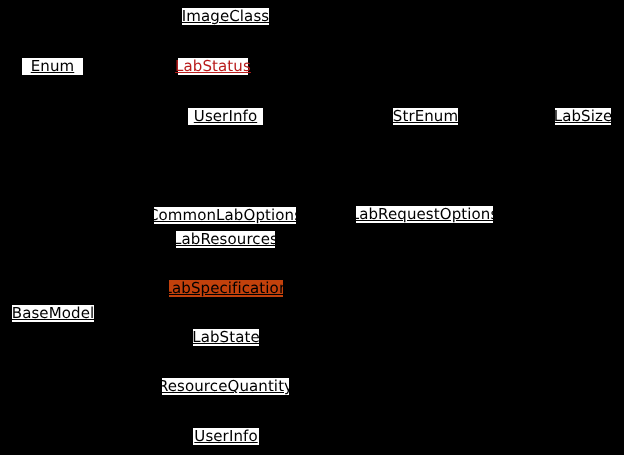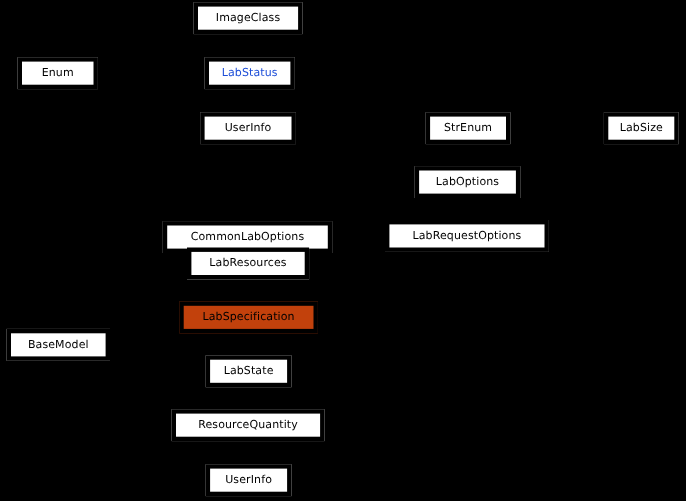--- a/index.html
+++ b/index.html
@@ -13,30 +13,31 @@
     width: 624px;
     height: 455px;
     background: #000000;
     overflow: hidden;
     font-family: "DejaVu Sans", sans-serif;
   }
   .node {
     position: absolute;
     box-sizing: border-box;
     background: #ffffff;
-    border: 4px solid #3b82f6;
+    border: 6px solid #3b82f6;
     color: #000000;
-    font-size: 10px;
+    font-size: 15px;
     line-height: 1;
     display: flex;
     align-items: center;
     justify-content: center;
     white-space: nowrap;
     letter-spacing: 0.1px;
     text-rendering: geometricPrecision;
+    text-decoration: underline;
   }
   .edge {
     position: absolute;
     background: #000000;
     pointer-events: none;
   }
 </style>
 </head>
 <body>
 
@@ -49,25 +50,24 @@
     <div class="edge" title="StrEnum" style="left: 464px; top: 116.5px; width: 99.8499px; height: 1px; transform-origin: 0px 50%; transform: rotate(150.611deg); background: rgb(0, 0, 0);"></div>
     <div class="edge" title="BaseModel" style="left: 100px; top: 313.5px; width: 132.034px; height: 1px; transform-origin: 0px 50%; transform: rotate(-68.6821deg); background: rgb(0, 0, 0);"></div>
     <div class="edge" title="BaseModel" style="left: 100px; top: 313.5px; width: 101.863px; height: 1px; transform-origin: 0px 50%; transform: rotate(-46.5911deg); background: rgb(0, 0, 0);"></div>
     <div class="edge" title="BaseModel" style="left: 100px; top: 313.5px; width: 67.7791px; height: 1px; transform-origin: 0px 50%; transform: rotate(-21.6444deg); background: rgb(0, 0, 0);"></div>
     <div class="edge" title="BaseModel" style="left: 100px; top: 313.5px; width: 90.2497px; height: 1px; transform-origin: 0px 50%; transform: rotate(15.4222deg); background: rgb(0, 0, 0);"></div>
     <div class="edge" title="BaseModel" style="left: 100px; top: 313.5px; width: 92.0054px; height: 1px; transform-origin: 0px 50%; transform: rotate(52.5073deg); background: rgb(0, 0, 0);"></div>
     <div class="edge" title="BaseModel" style="left: 100px; top: 313.5px; width: 150.659px; height: 1px; transform-origin: 0px 50%; transform: rotate(54.7276deg); background: rgb(0, 0, 0);"></div>
     <div class="edge" title="CommonLabOptions" style="left: 302px; top: 190.5px; width: 53.6656px; height: 1px; transform-origin: 0px 50%; transform: rotate(26.5651deg); background: rgb(0, 0, 0);"></div>
     <div class="node" style="left: 176px; top: 2px; width: 99px; height: 29px; background: rgb(255, 255, 255); border-color: rgb(0, 0, 0); color: rgb(0, 0, 0);">ImageClass</div>
     <div class="node" style="left: 16px; top: 52px; width: 73px; height: 29px; background: rgb(255, 255, 255); border-color: rgb(0, 0, 0); color: rgb(0, 0, 0);">Enum</div>
-    <div class="node" style="left: 186px; top: 52px; width: 82px; height: 29px; background: rgb(255, 255, 255); border-color: rgb(0, 0, 0); color: #1d4ed8;">LabStatus</div>
+    <div class="node" style="left: 172px; top: 52px; width: 82px; height: 29px; background: rgb(255, 255, 255); border-color: rgb(0, 0, 0); color: #b91c1c;">LabStatus</div>
     <div class="node" style="left: 182px; top: 102px; width: 87px; height: 29px; background: rgb(255, 255, 255); border-color: rgb(0, 0, 0); color: rgb(0, 0, 0);">UserInfo</div>
     <div class="node" style="left: 387px; top: 102px; width: 77px; height: 29px; background: rgb(255, 255, 255); border-color: rgb(0, 0, 0); color: rgb(0, 0, 0);">StrEnum</div>
     <div class="node" style="left: 549px; top: 102px; width: 68px; height: 29px; background: rgb(255, 255, 255); border-color: rgb(0, 0, 0); color: rgb(0, 0, 0);">LabSize</div>
-    <div class="node" style="left: 377px; top: 151px; width: 96px; height: 29px; background: rgb(255, 255, 255); border-color: rgb(0, 0, 0); color: rgb(0, 0, 0);">LabOptions</div>
     <div class="node" style="left: 148px; top: 176px; width: 154px; height: 29px; background: rgb(255, 255, 255); border-color: rgb(0, 0, 0); color: rgb(0, 0, 0); margin-top: 25px;">CommonLabOptions</div>
     <div class="node" style="left: 350px; top: 200px; width: 149px; height: 29px; background: rgb(255, 255, 255); border-color: rgb(0, 0, 0); color: rgb(0, 0, 0);">LabRequestOptions</div>
     <div class="node" style="left: 170px; top: 225px; width: 111px; height: 29px; background: rgb(255, 255, 255); border-color: rgb(0, 0, 0); color: rgb(0, 0, 0);">LabResources</div>
     <div class="node" style="left: 163px; top: 274px; width: 126px; height: 29px; background: #c2410c; border-color: rgb(0, 0, 0); color: rgb(0, 0, 0); text-align: center;">LabSpecification</div>
     <div class="node" style="left: 6px; top: 299px; width: 94px; height: 29px; background: rgb(255, 255, 255); border-color: rgb(0, 0, 0); color: rgb(0, 0, 0);">BaseModel</div>
     <div class="node" style="left: 187px; top: 323px; width: 78px; height: 29px; background: rgb(255, 255, 255); border-color: rgb(0, 0, 0); color: rgb(0, 0, 0);">LabState</div>
     <div class="node" style="left: 156px; top: 372px; width: 139px; height: 29px; background: rgb(255, 255, 255); border-color: rgb(0, 0, 0); color: rgb(0, 0, 0);">ResourceQuantity</div>
     <div class="node" style="left: 187px; top: 422px; width: 78px; height: 29px; background: rgb(255, 255, 255); border-color: rgb(0, 0, 0); color: rgb(0, 0, 0);">UserInfo</div>
   </div>
 

